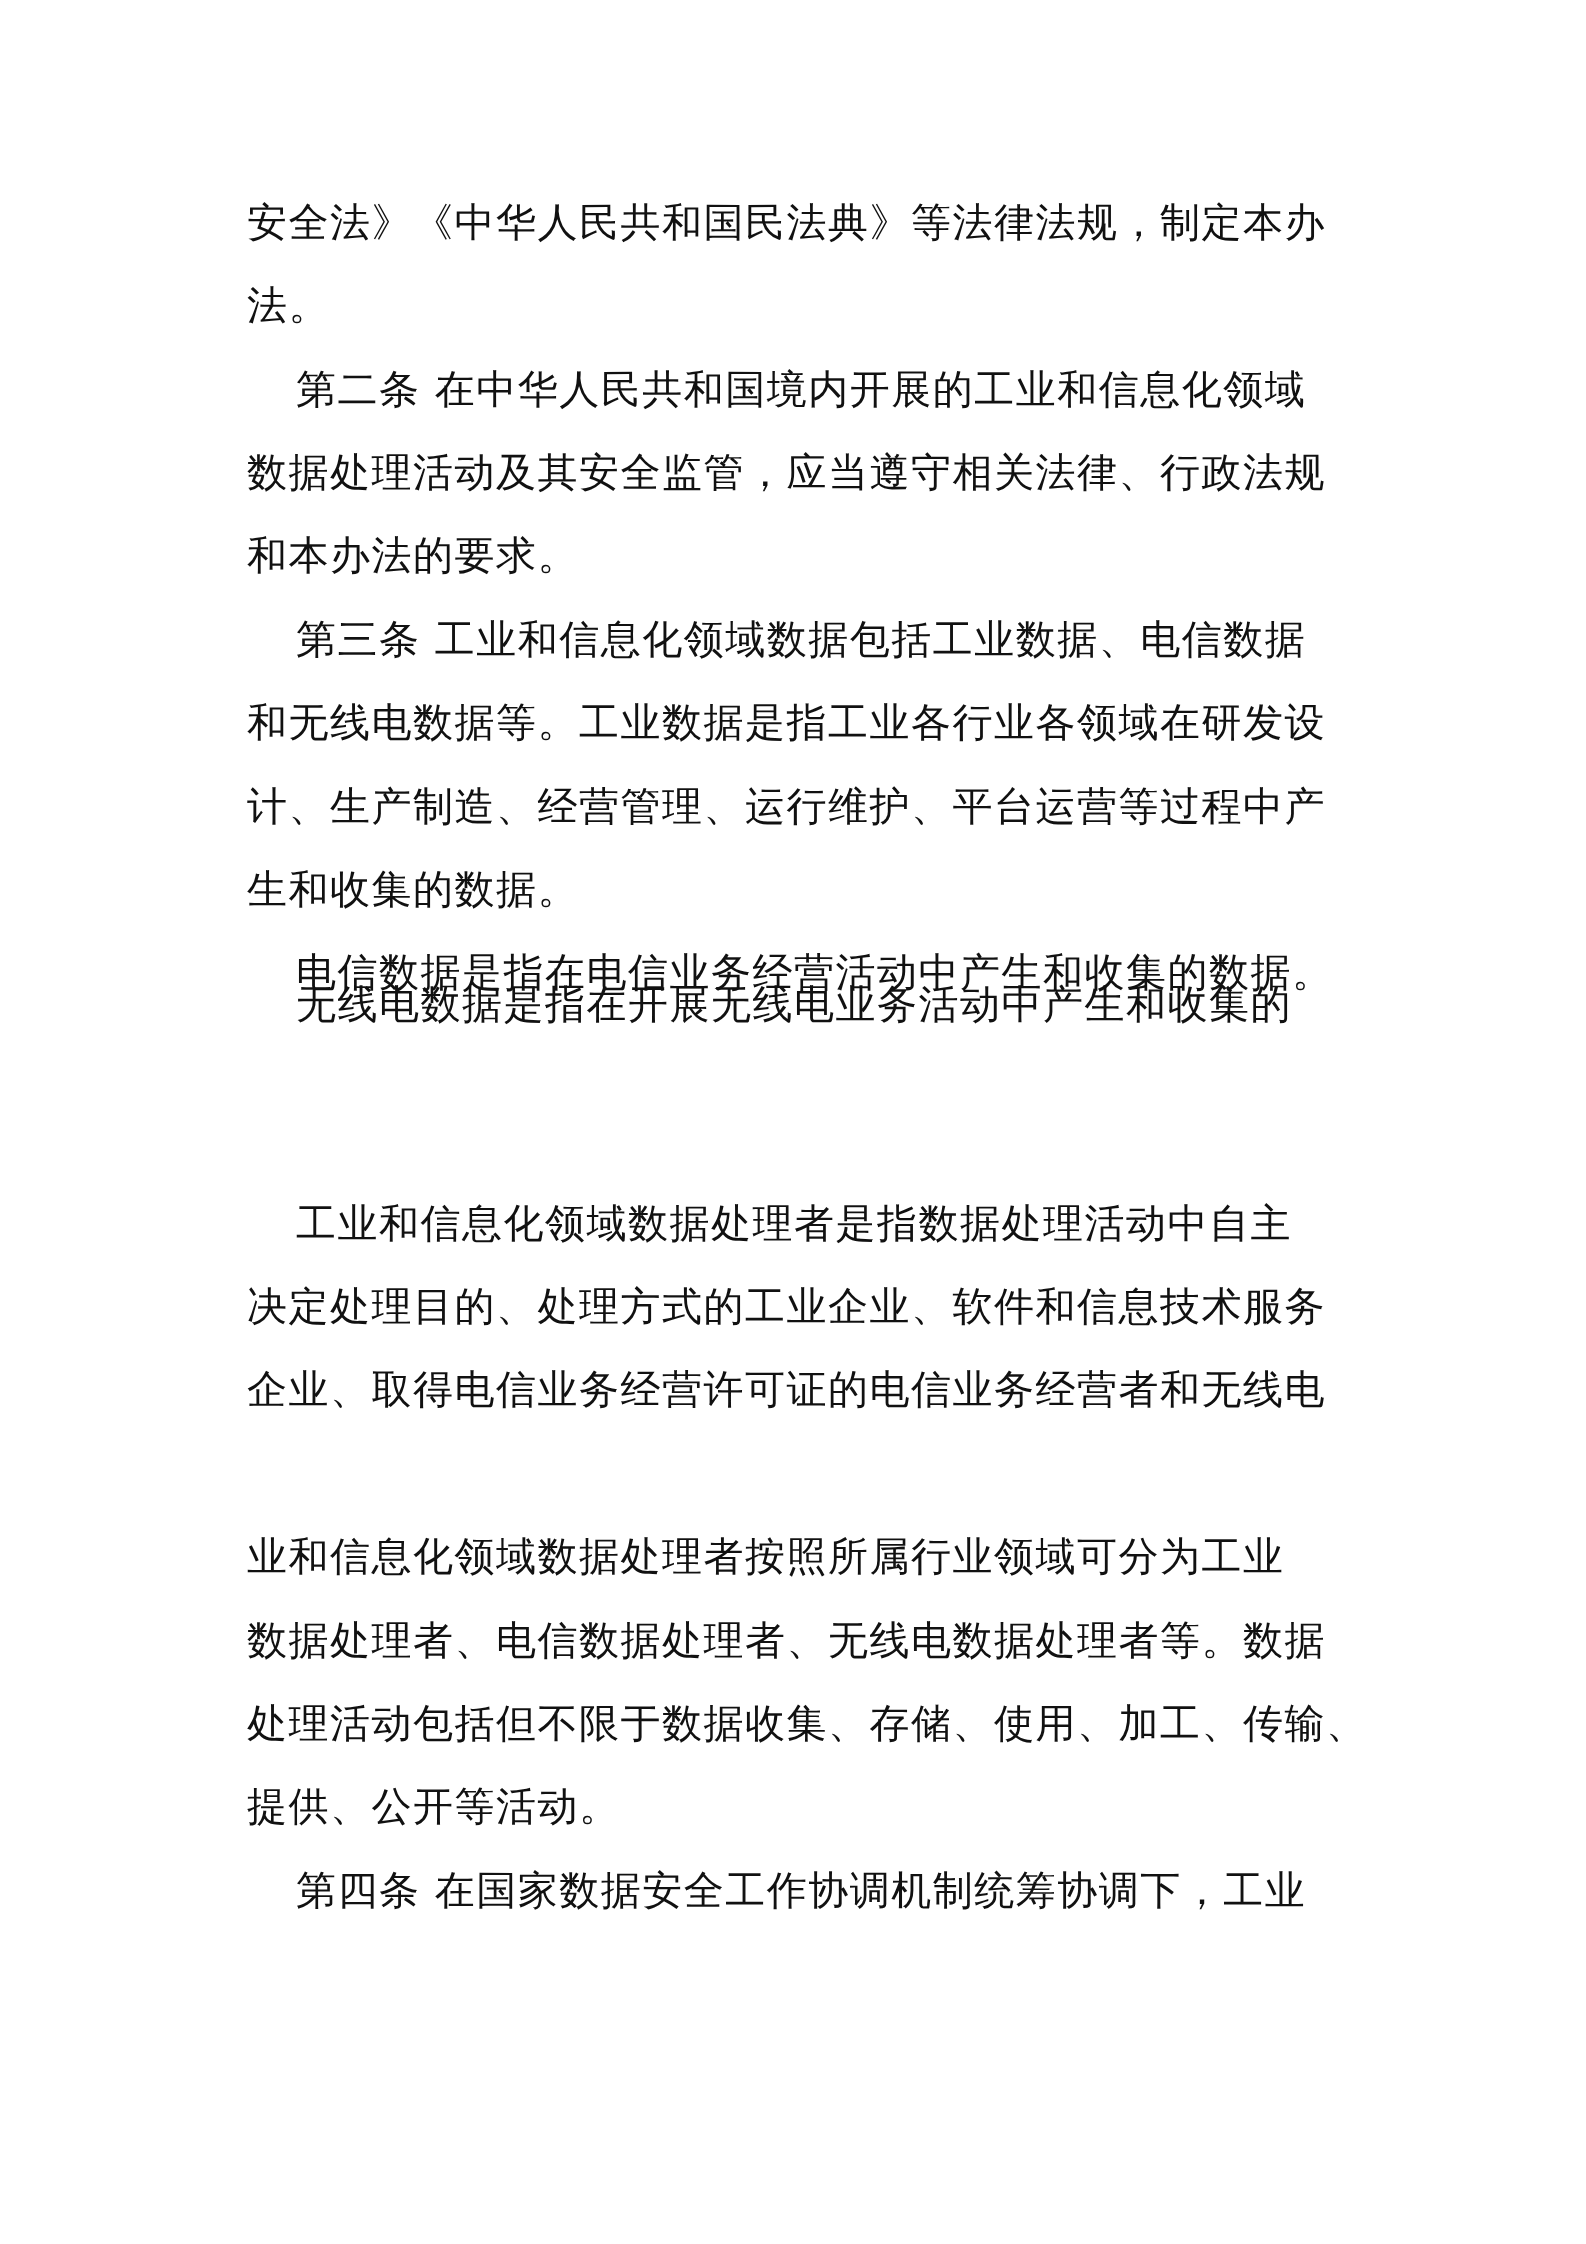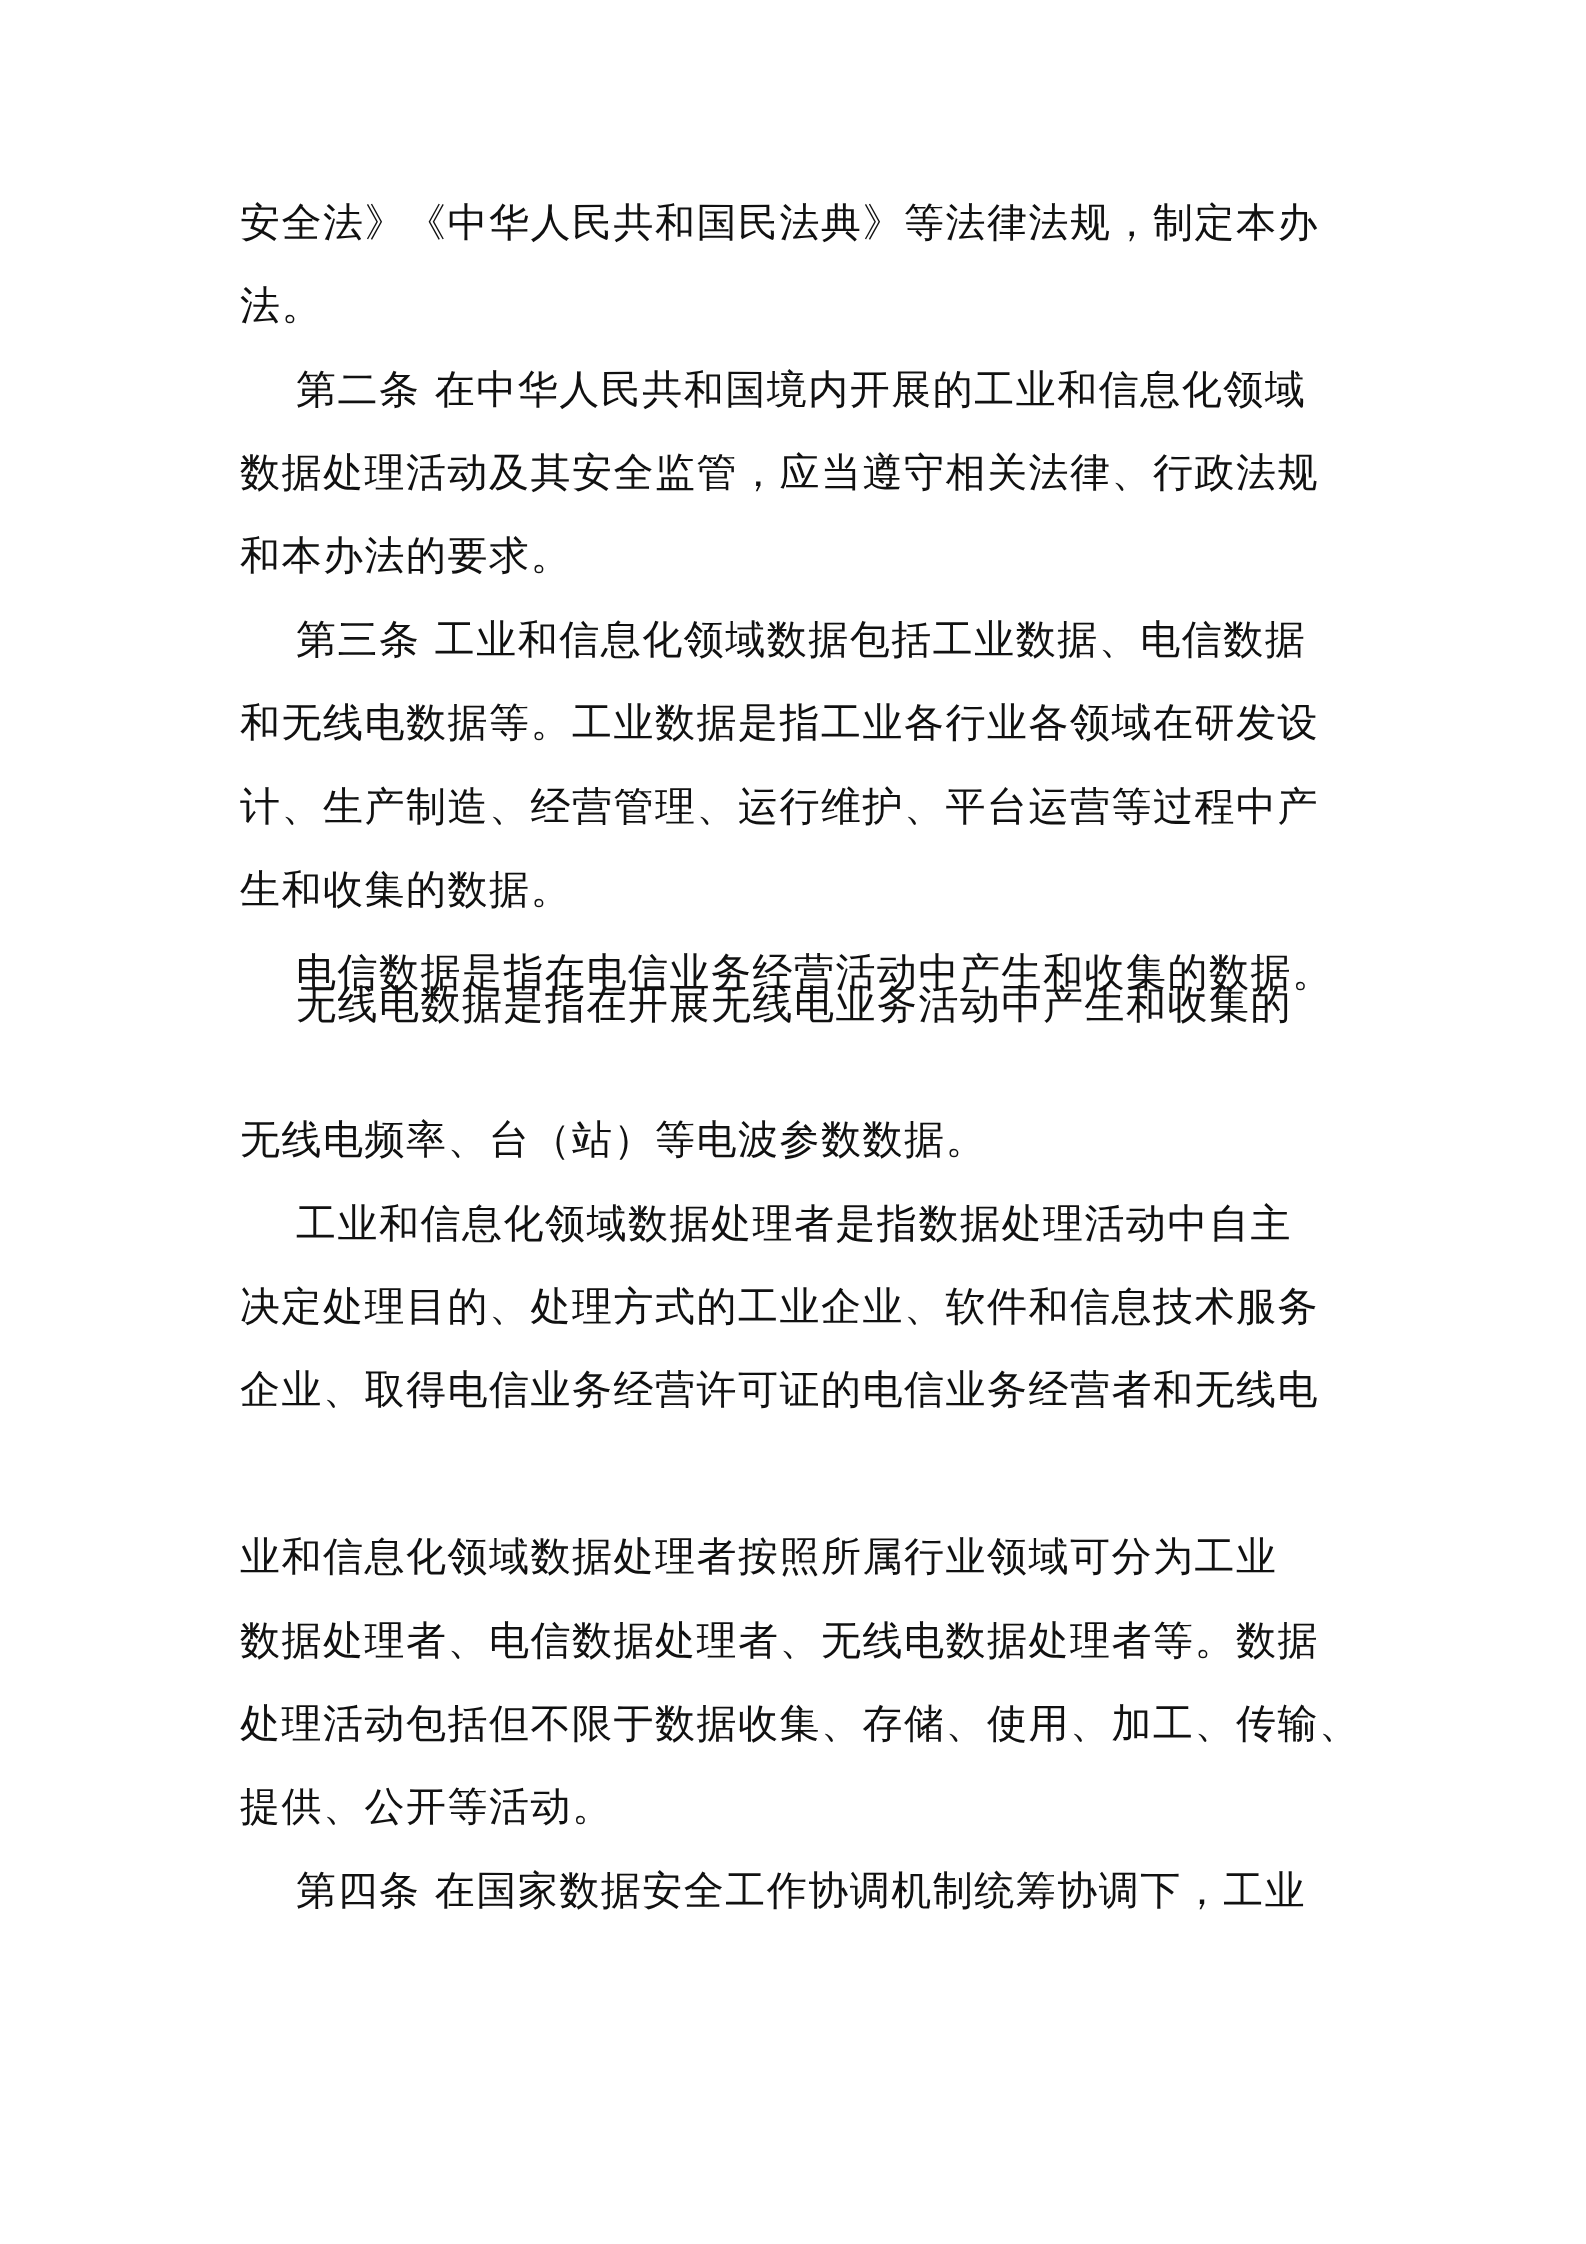--- a/index.html
+++ b/index.html
@@ -3,21 +3,21 @@
 <meta charset="utf-8">
 <style>
   html, body { margin: 0; padding: 0; background: #ffffff; }
   body { width: 1586px; height: 2244px; position: relative; overflow: hidden; }
   .page {
     position: absolute; left: 0; top: 0; width: 1586px; height: 2244px;
     background: #ffffff;
   }
   .line {
     position: absolute;
-    left: 240px;
+    left: 247px;
     font-family: "DejaVu Serif", "Liberation Serif", serif;
     font-size: 40px;
     line-height: 48px;
     color: #111111;
     white-space: nowrap;
     letter-spacing: 1.5px;
   }
   .indent { left: 296px; }
 </style>
 </head>
@@ -28,21 +28,20 @@
   <div class="line" style="top:281px">法。</div>
   <div class="line indent" style="top:365px">第二条 在中华人民共和国境内开展的工业和信息化领域</div>
   <div class="line" style="top:448px">数据处理活动及其安全监管，应当遵守相关法律、行政法规</div>
   <div class="line" style="top:531px">和本办法的要求。</div>
   <div class="line indent" style="top:615px">第三条 工业和信息化领域数据包括工业数据、电信数据</div>
   <div class="line" style="top:698px">和无线电数据等。工业数据是指工业各行业各领域在研发设</div>
   <div class="line" style="top:782px">计、生产制造、经营管理、运行维护、平台运营等过程中产</div>
   <div class="line" style="top:865px">生和收集的数据。</div>
   <div class="line indent" style="top:948px">电信数据是指在电信业务经营活动中产生和收集的数据。</div>
   <div class="line indent" style="top:980px">无线电数据是指在开展无线电业务活动中产生和收集的</div>
-  <div class="line" style="top:1115px">无线电频率、台（站）等电波参数数据。</div>
   <div class="line indent" style="top:1199px">工业和信息化领域数据处理者是指数据处理活动中自主</div>
   <div class="line" style="top:1282px">决定处理目的、处理方式的工业企业、软件和信息技术服务</div>
   <div class="line" style="top:1365px">企业、取得电信业务经营许可证的电信业务经营者和无线电</div>
   <div class="line" style="top:1532px">业和信息化领域数据处理者按照所属行业领域可分为工业</div>
   <div class="line" style="top:1699px">处理活动包括但不限于数据收集、存储、使用、加工、传输、</div>
   <div class="line" style="top:1616px">数据处理者、电信数据处理者、无线电数据处理者等。数据</div>
   <div class="line" style="top:1782px">提供、公开等活动。</div>
   <div class="line indent" style="top:1866px">第四条 在国家数据安全工作协调机制统筹协调下，工业</div>
 </div>
 

